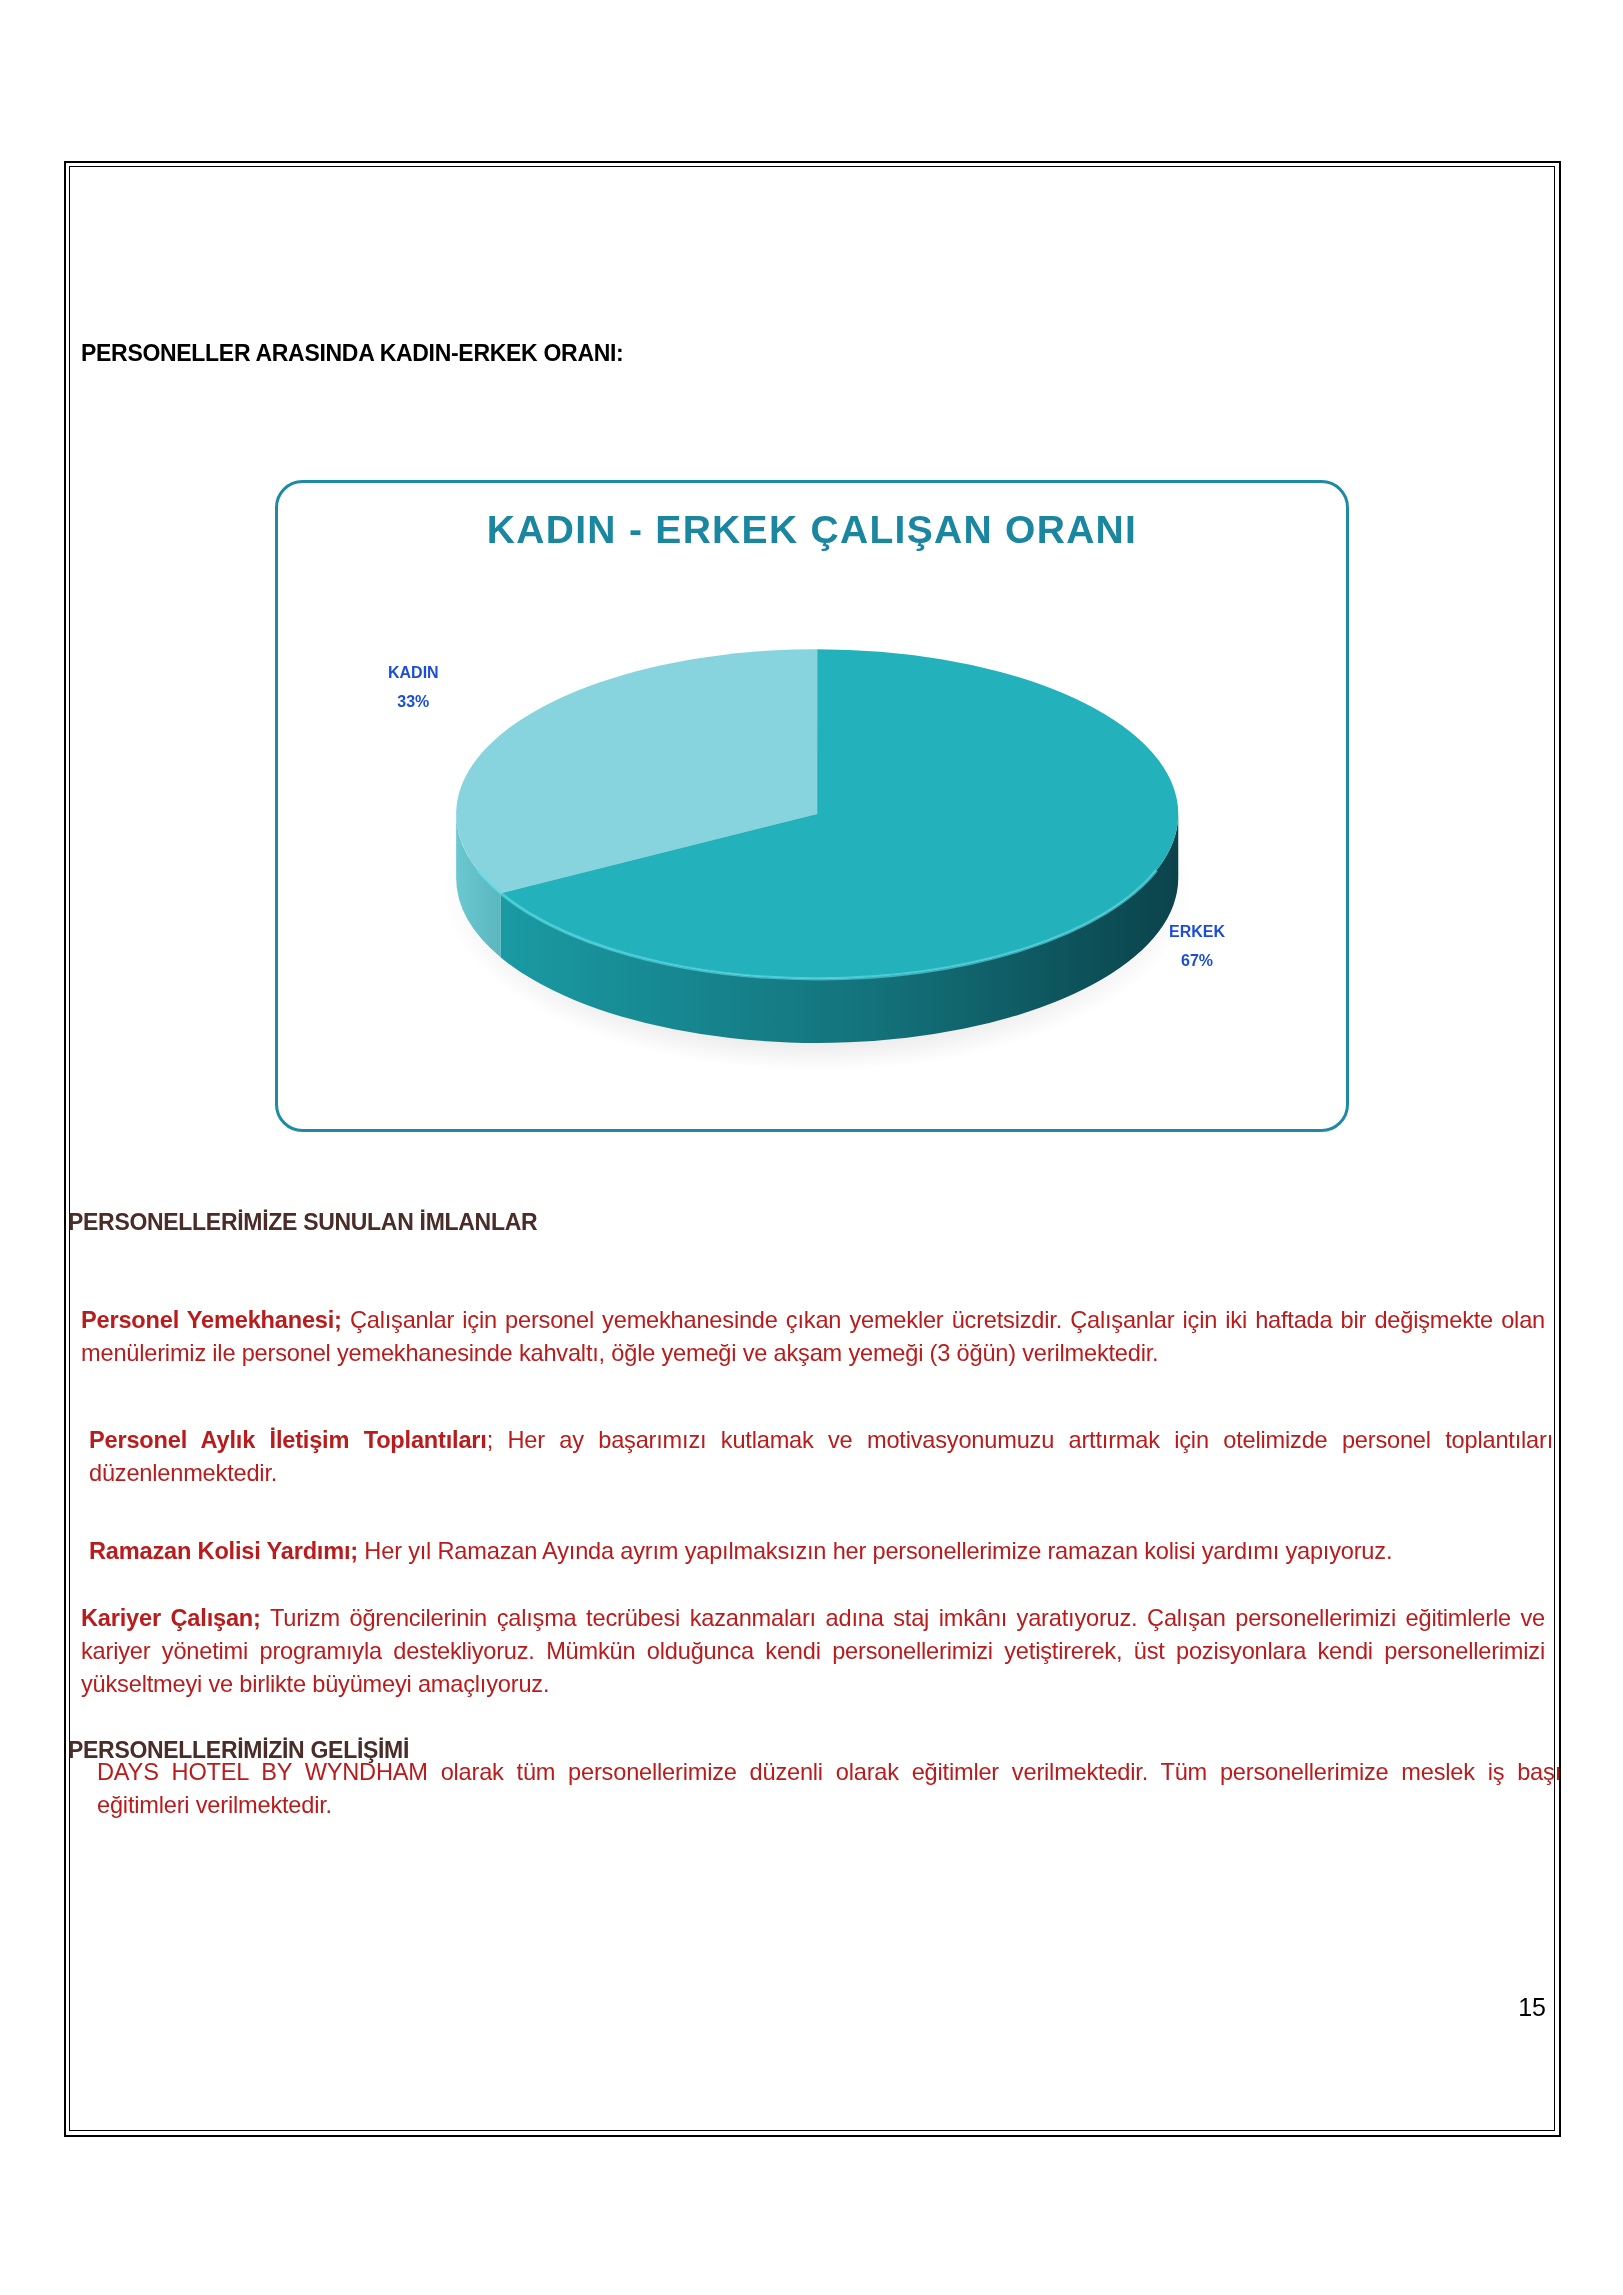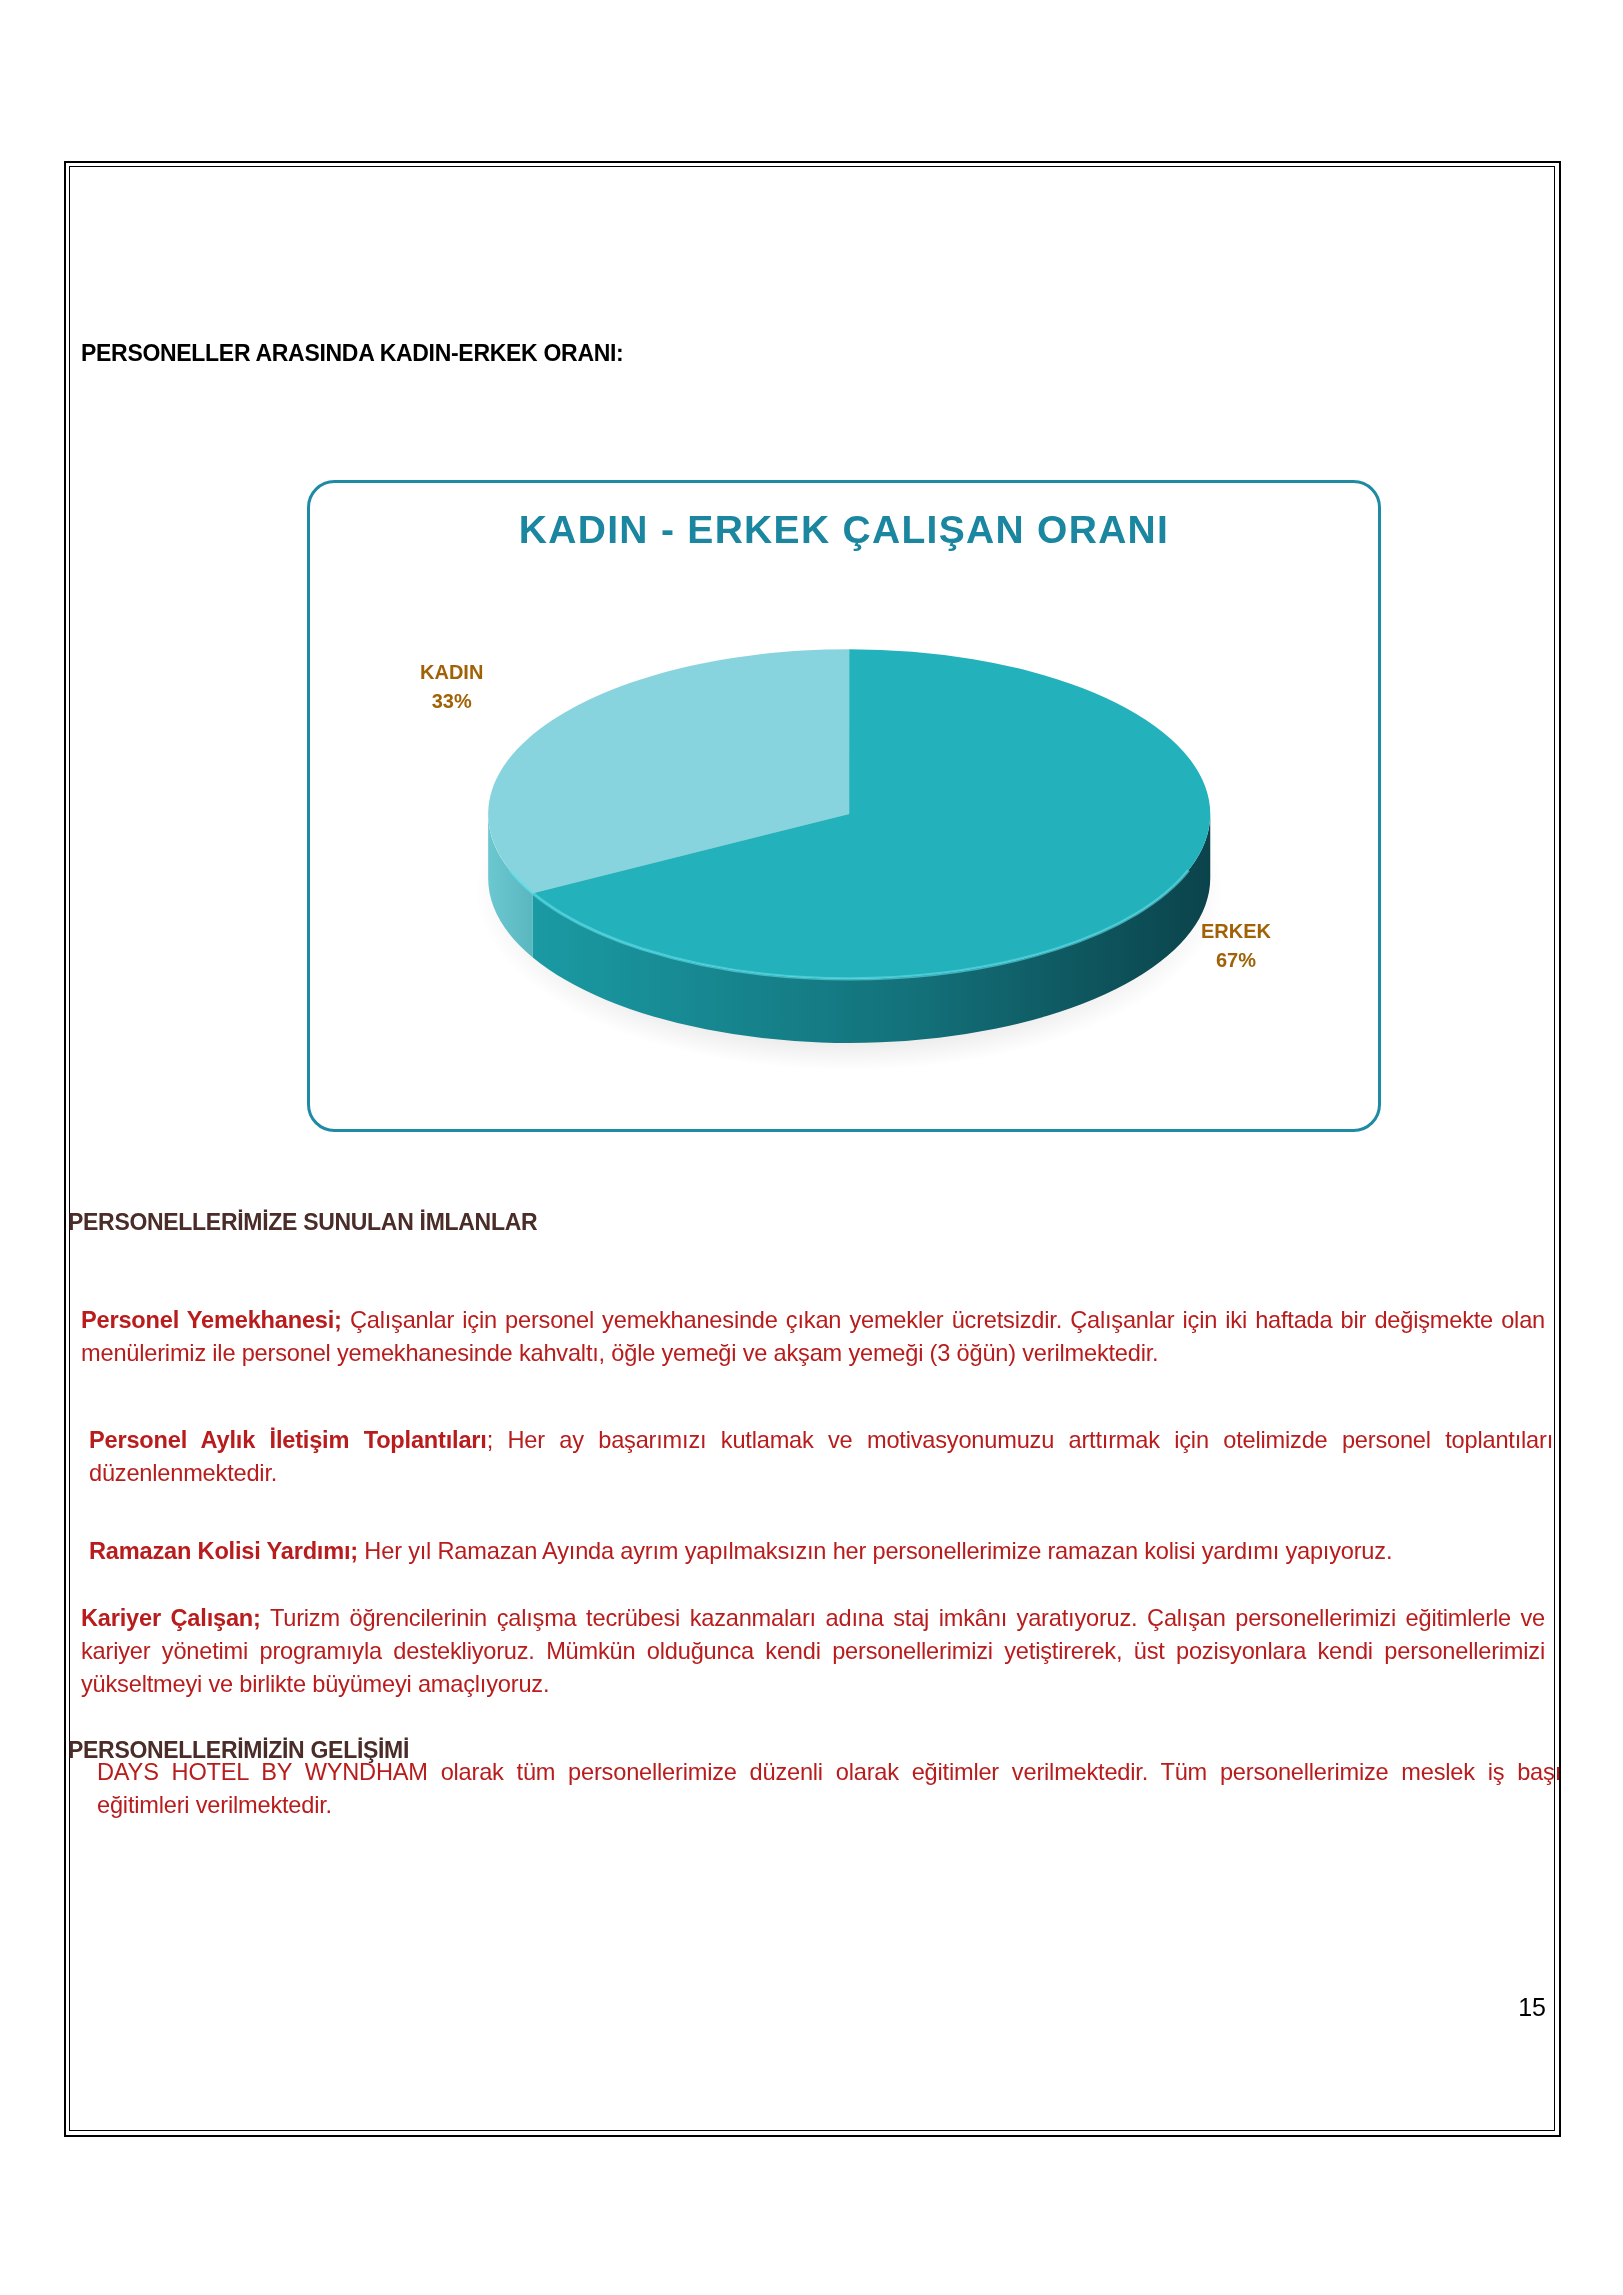--- a/index.html
+++ b/index.html
@@ -10,26 +10,26 @@
     .frame-outer { position: absolute; left: 64px; top: 161px; width: 1497px; height: 1976px;
                    border: 2.6px solid #000; box-sizing: border-box; }
     .frame-inner { position: absolute; left: 69px; top: 166px; width: 1486px; height: 1965px;
                    border: 1px solid #000; box-sizing: border-box; }
 
     .h-black { position: absolute; left: 81px; top: 340px; font-size: 23px; font-weight: bold;
                color: #000; letter-spacing: -0.3px; white-space: nowrap; }
 
     
     .chart-box { position: absolute; left: 275px; top: 480px; width: 1074px; height: 652px;
-                 border: 3.9px solid #1e8aa3; border-radius: 27.5px; box-sizing: border-box; background: #fff; margin-left: 32px; }
+                 border: 3.9px solid #1e8aa3; border-radius: 27.5px; box-sizing: border-box; background: #fff; }
     .chart-title { position: absolute; left: 0; right: 0; top: 25px; text-align: center;
                    font-size: 39px; font-weight: bold; color: #1b86a0; letter-spacing: 1.3px; white-space: nowrap; }
     .chart-svg { position: absolute; left: 0; top: 0; }
-    .slice-label { position: absolute; text-align: center; font-weight: bold; color: #a16207;
-                   font-size: 20px; line-height: 29px; white-space: nowrap; }
+    .slice-label { position: absolute; text-align: center; font-weight: bold; color: #1d4ed8;
+                   font-size: 16px; line-height: 29px; white-space: nowrap; }
 
     
     .h-brown { position: absolute; left: 68px; font-size: 23px; font-weight: bold; color: #4a2c28;
                letter-spacing: -0.3px; white-space: nowrap; }
     .para { position: absolute; left: 81px; width: 1464px; font-size: 23.6px; line-height: 33px;
             color: #b91c1c; text-align: justify; letter-spacing: -0.2px; }
     .para b { font-weight: bold; }
 
     .page-number { position: absolute; right: 77px; top: 1993px; font-size: 25px; color: #000; }
   </style>

